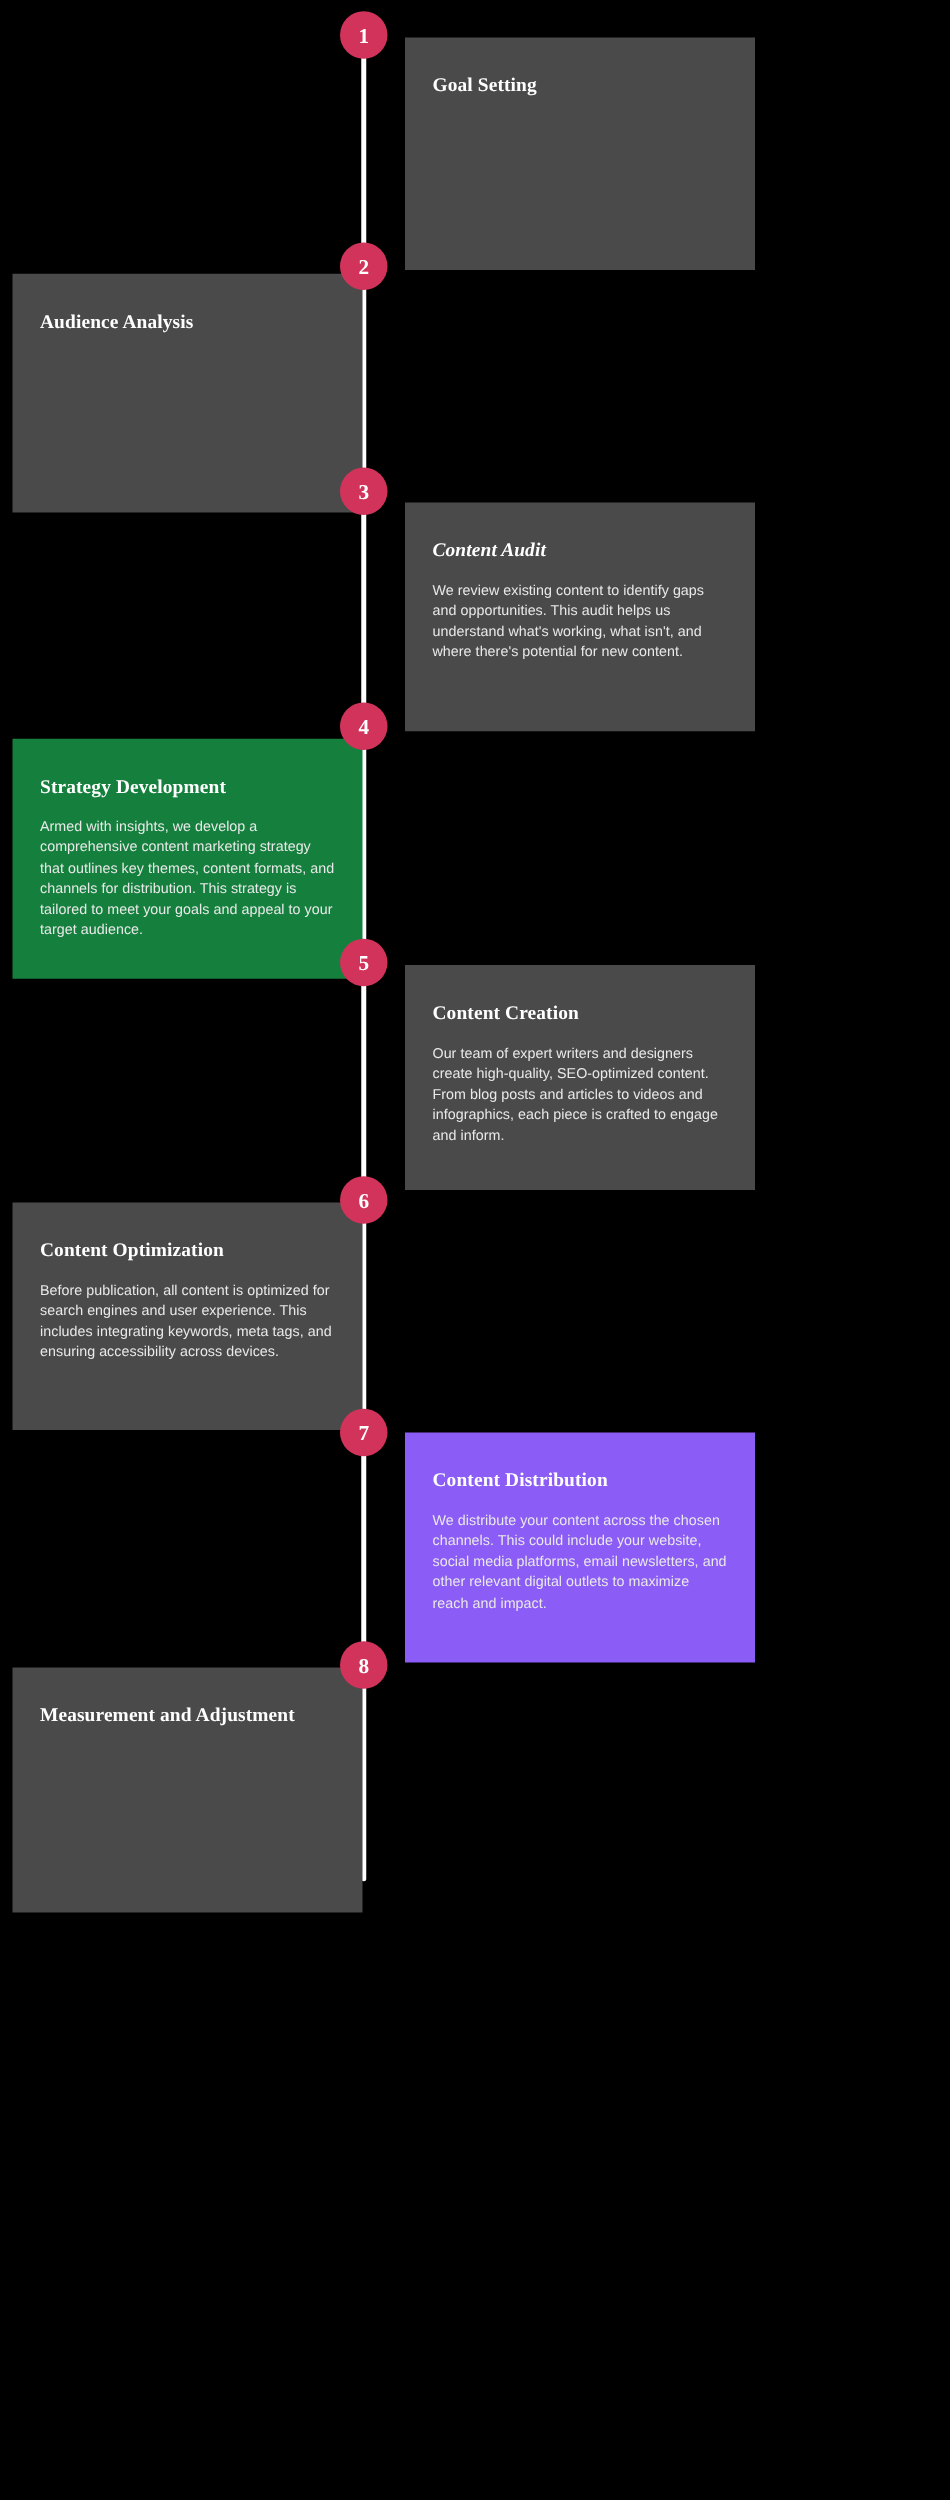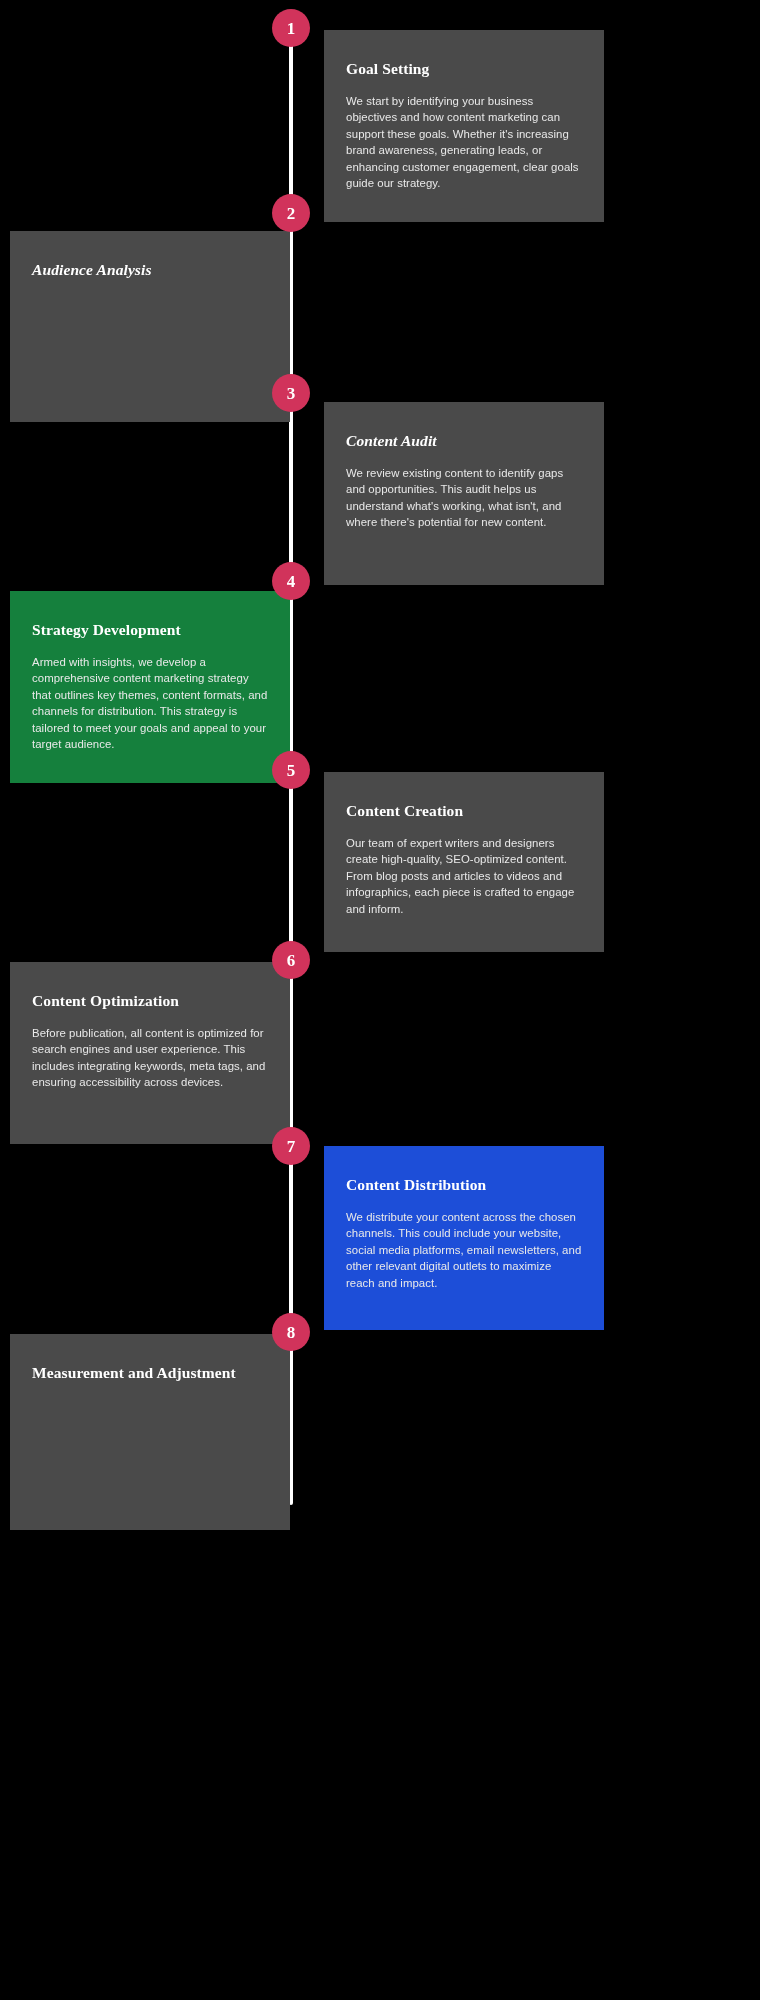--- a/index.html
+++ b/index.html
@@ -101,27 +101,26 @@
 <body>
 
 <div id="timeline-root">
 
   <div class="timeline-spine" style="background: rgb(255, 255, 255);"></div>
 
   <div class="step right">
     <div class="step-badge" style="top: 9px; background: rgb(209, 51, 91); color: rgb(255, 255, 255);">1</div>
     <div class="step-card" style="top: 30px; min-height: 186px; background: rgb(74, 74, 74);">
       <h3 class="step-title" style="color: rgb(255, 255, 255);">Goal Setting</h3>
-      <p class="step-body" style="color: rgb(233, 233, 233);">We start by identifying your business objectives and how content marketing can support these goals. Whether it's increasing brand awareness, generating leads, or enhancing customer engagement, clear goals guide our strategy.</p>
     </div>
   </div>
 
   <div class="step left">
     <div class="step-badge" style="top: 194px; background: rgb(209, 51, 91); color: rgb(255, 255, 255);">2</div>
-    <div class="step-card" style="top: 231px; min-height: 191px; background: rgb(74, 74, 74); font-style: italic;">
+    <div class="step-card" style="top: 219px; min-height: 191px; background: rgb(74, 74, 74);">
       <h3 class="step-title" style="color: rgb(255, 255, 255);">Audience Analysis</h3>
     </div>
   </div>
 
   <div class="step right">
     <div class="step-badge" style="top: 374px; background: rgb(209, 51, 91); color: rgb(255, 255, 255);">3</div>
     <div class="step-card" style="top: 402px; min-height: 183px; background: rgb(74, 74, 74);">
       <h3 class="step-title" style="color: rgb(255, 255, 255); font-style: italic;">Content Audit</h3>
       <p class="step-body" style="color: rgb(233, 233, 233);">We review existing content to identify gaps and opportunities. This audit helps us understand what's working, what isn't, and where there's potential for new content.</p>
     </div>
@@ -146,21 +145,21 @@
   <div class="step left">
     <div class="step-badge" style="top: 941px; background: rgb(209, 51, 91); color: rgb(255, 255, 255);">6</div>
     <div class="step-card" style="top: 962px; min-height: 182px; background: rgb(74, 74, 74);">
       <h3 class="step-title" style="color: rgb(255, 255, 255);">Content Optimization</h3>
       <p class="step-body" style="color: rgb(233, 233, 233);">Before publication, all content is optimized for search engines and user experience. This includes integrating keywords, meta tags, and ensuring accessibility across devices.</p>
     </div>
   </div>
 
   <div class="step right">
     <div class="step-badge" style="top: 1127px; background: rgb(209, 51, 91); color: rgb(255, 255, 255);">7</div>
-    <div class="step-card" style="top: 1146px; min-height: 184px; background: #1d4ed8;">
+    <div class="step-card" style="top: 1146px; min-height: 184px; background: #8b5cf6;">
       <h3 class="step-title" style="color: rgb(255, 255, 255);">Content Distribution</h3>
       <p class="step-body" style="color: rgb(233, 233, 233);">We distribute your content across the chosen channels. This could include your website, social media platforms, email newsletters, and other relevant digital outlets to maximize reach and impact.</p>
     </div>
   </div>
 
   <div class="step left">
     <div class="step-badge" style="top: 1313px; background: rgb(209, 51, 91); color: rgb(255, 255, 255);">8</div>
     <div class="step-card" style="top: 1334px; min-height: 196px; background: rgb(74, 74, 74);">
       <h3 class="step-title" style="color: rgb(255, 255, 255);">Measurement and Adjustment</h3>
     </div>

